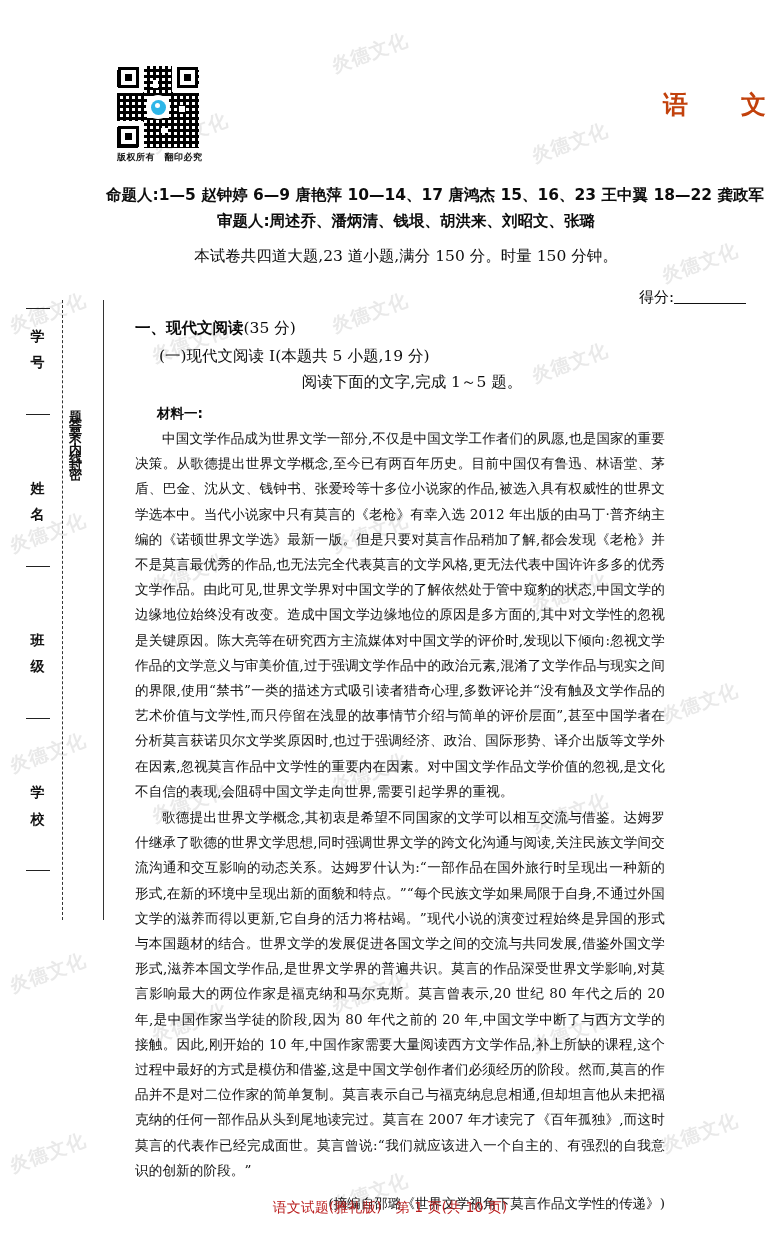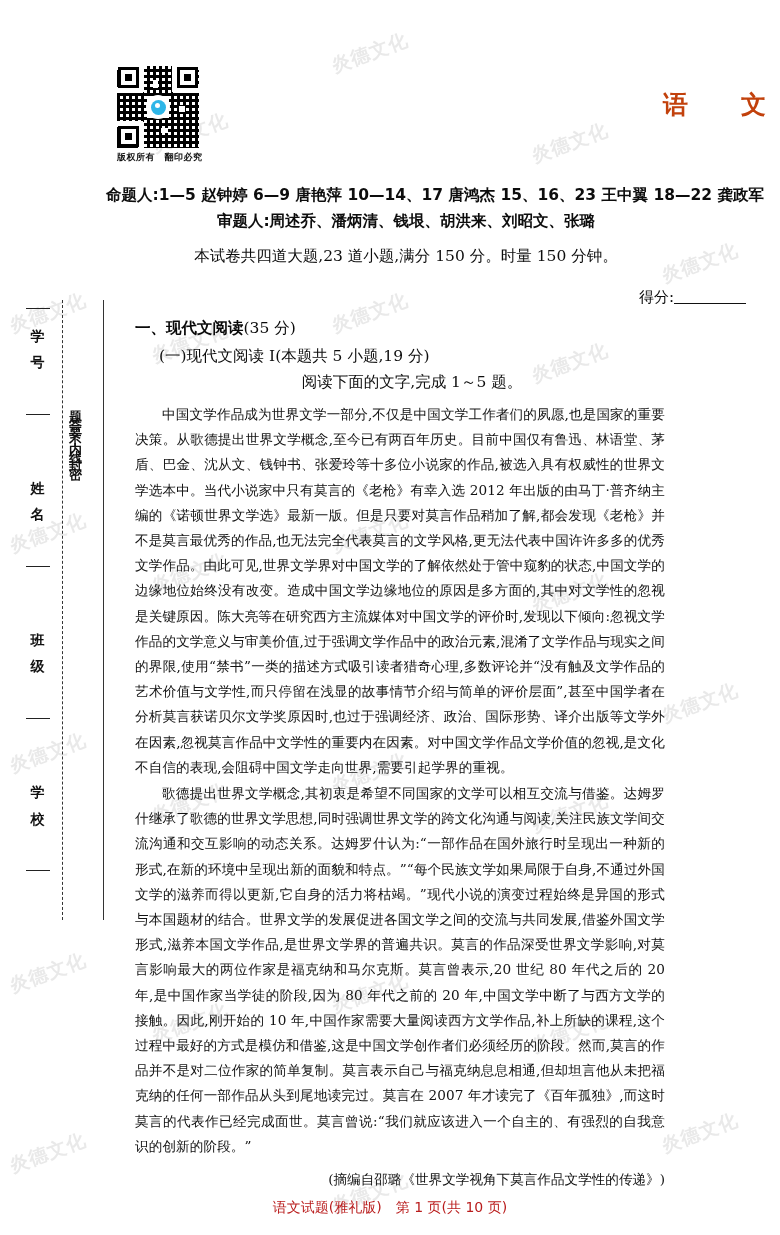--- a/index.html
+++ b/index.html
@@ -433,20 +433,21 @@
   <div class="score-box">
     <span>得分:</span><span class="rule"></span>
   </div>
 
   <div class="content">
     <div class="sec-head">
       <span>一、现代文阅读</span><span class="plain">(35 分)</span>
     </div>
     <div class="sub-head">(一)现代文阅读 Ⅰ(本题共 5 小题,19 分)</div>
     <div class="instr">阅读下面的文字,完成 1～5 题。</div>
+    <div class="mat-label">材料一:</div>
     <p class="para">中国文学作品成为世界文学一部分,不仅是中国文学工作者们的夙愿,也是国家的重要决策。从歌德提出世界文学概念,至今已有两百年历史。目前中国仅有鲁迅、林语堂、茅盾、巴金、沈从文、钱钟书、张爱玲等十多位小说家的作品,被选入具有权威性的世界文学选本中。当代小说家中只有莫言的《老枪》有幸入选 2012 年出版的由马丁·普齐纳主编的《诺顿世界文学选》最新一版。但是只要对莫言作品稍加了解,都会发现《老枪》并不是莫言最优秀的作品,也无法完全代表莫言的文学风格,更无法代表中国许许多多的优秀文学作品。由此可见,世界文学界对中国文学的了解依然处于管中窥豹的状态,中国文学的边缘地位始终没有改变。造成中国文学边缘地位的原因是多方面的,其中对文学性的忽视是关键原因。陈大亮等在研究西方主流媒体对中国文学的评价时,发现以下倾向:忽视文学作品的文学意义与审美价值,过于强调文学作品中的政治元素,混淆了文学作品与现实之间的界限,使用“禁书”一类的描述方式吸引读者猎奇心理,多数评论并“没有触及文学作品的艺术价值与文学性,而只停留在浅显的故事情节介绍与简单的评价层面”,甚至中国学者在分析莫言获诺贝尔文学奖原因时,也过于强调经济、政治、国际形势、译介出版等文学外在因素,忽视莫言作品中文学性的重要内在因素。对中国文学作品文学价值的忽视,是文化不自信的表现,会阻碍中国文学走向世界,需要引起学界的重视。</p>
     <p class="para">歌德提出世界文学概念,其初衷是希望不同国家的文学可以相互交流与借鉴。达姆罗什继承了歌德的世界文学思想,同时强调世界文学的跨文化沟通与阅读,关注民族文学间交流沟通和交互影响的动态关系。达姆罗什认为:“一部作品在国外旅行时呈现出一种新的形式,在新的环境中呈现出新的面貌和特点。”“每个民族文学如果局限于自身,不通过外国文学的滋养而得以更新,它自身的活力将枯竭。”现代小说的演变过程始终是异国的形式与本国题材的结合。世界文学的发展促进各国文学之间的交流与共同发展,借鉴外国文学形式,滋养本国文学作品,是世界文学界的普遍共识。莫言的作品深受世界文学影响,对莫言影响最大的两位作家是福克纳和马尔克斯。莫言曾表示,20 世纪 80 年代之后的 20 年,是中国作家当学徒的阶段,因为 80 年代之前的 20 年,中国文学中断了与西方文学的接触。因此,刚开始的 10 年,中国作家需要大量阅读西方文学作品,补上所缺的课程,这个过程中最好的方式是模仿和借鉴,这是中国文学创作者们必须经历的阶段。然而,莫言的作品并不是对二位作家的简单复制。莫言表示自己与福克纳息息相通,但却坦言他从未把福克纳的任何一部作品从头到尾地读完过。莫言在 2007 年才读完了《百年孤独》,而这时莫言的代表作已经完成面世。莫言曾说:“我们就应该进入一个自主的、有强烈的自我意识的创新的阶段。”</p>
     <div class="attrib">(摘编自邵璐《世界文学视角下莫言作品文学性的传递》)</div>
   </div>
 
   <div class="footer">
     <span>语文试题(雅礼版)</span><span class="sp"></span><span>第 1 页(共 10 页)</span>
   </div>
 
 </div>

